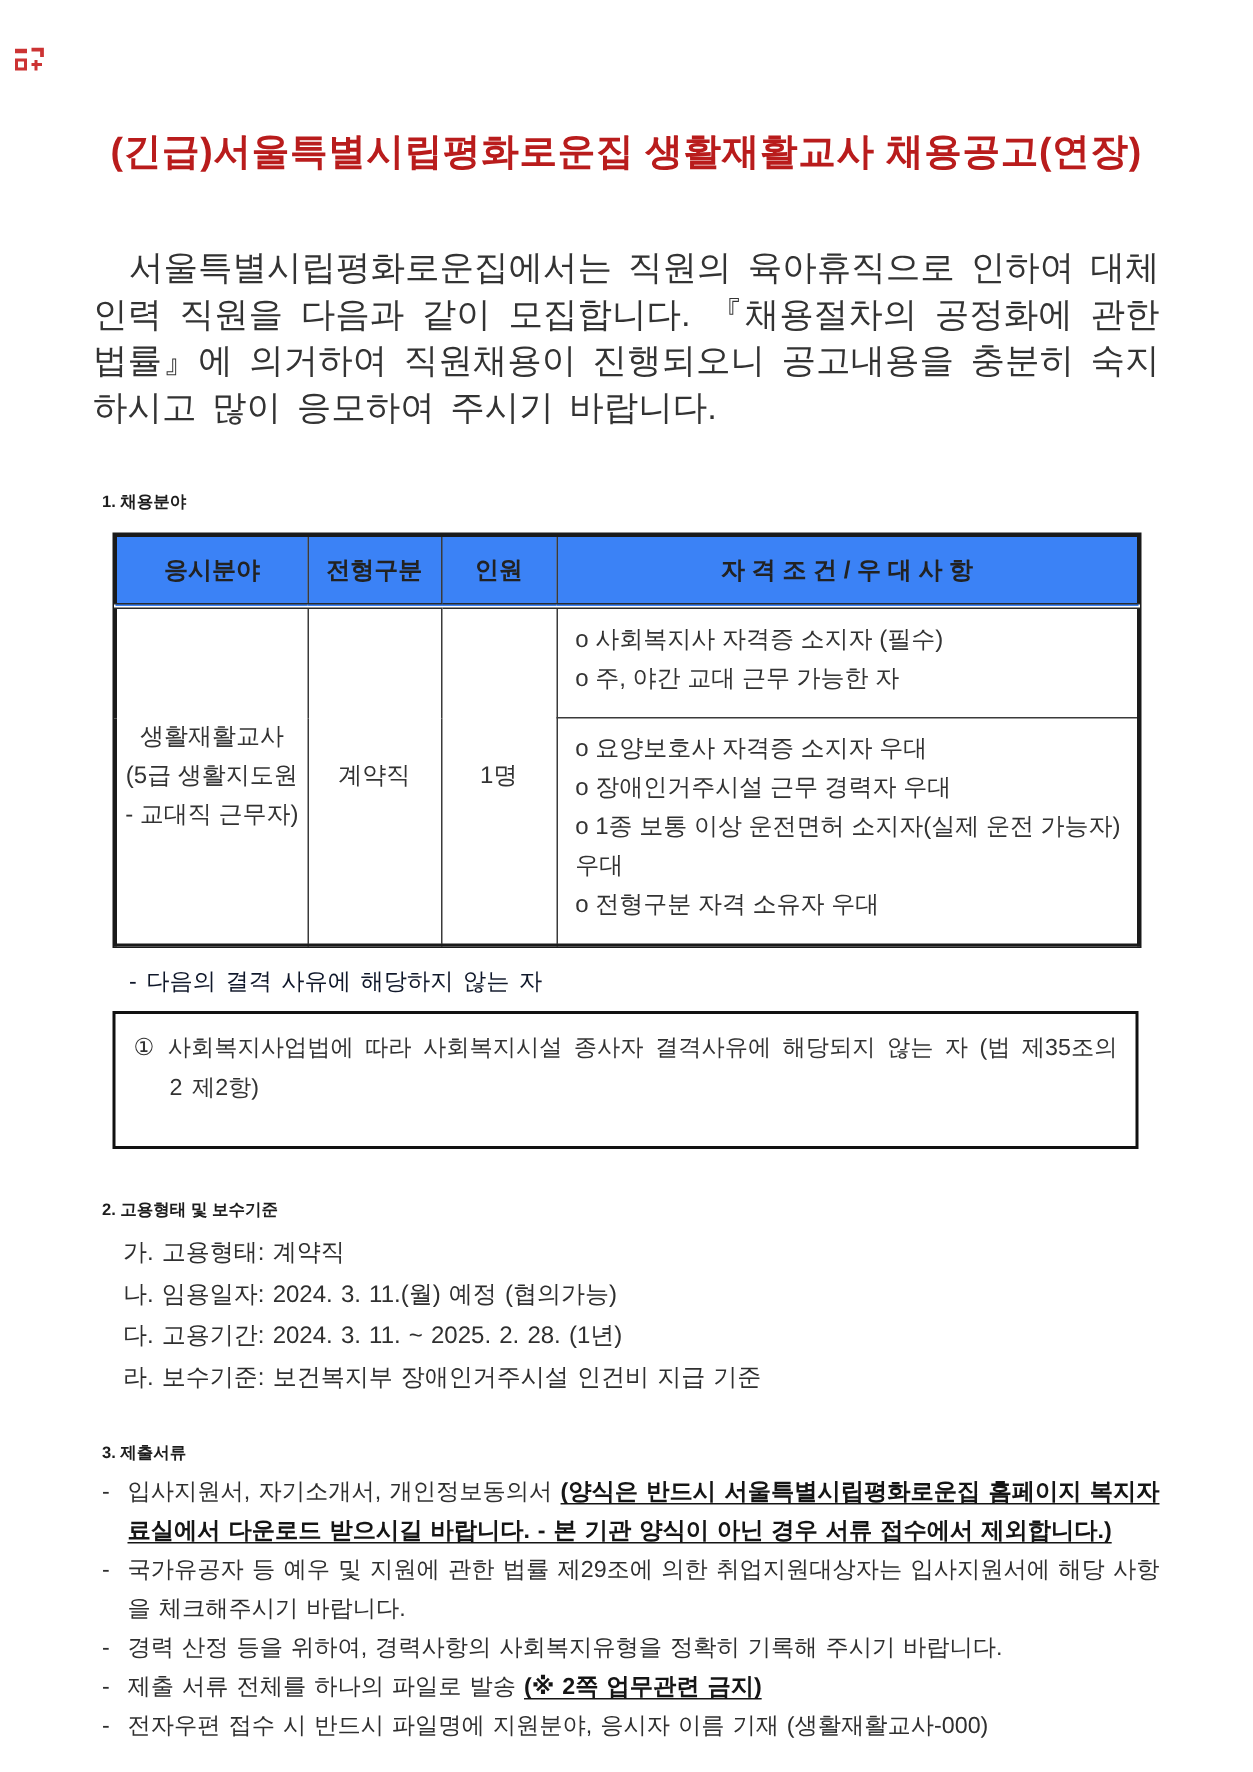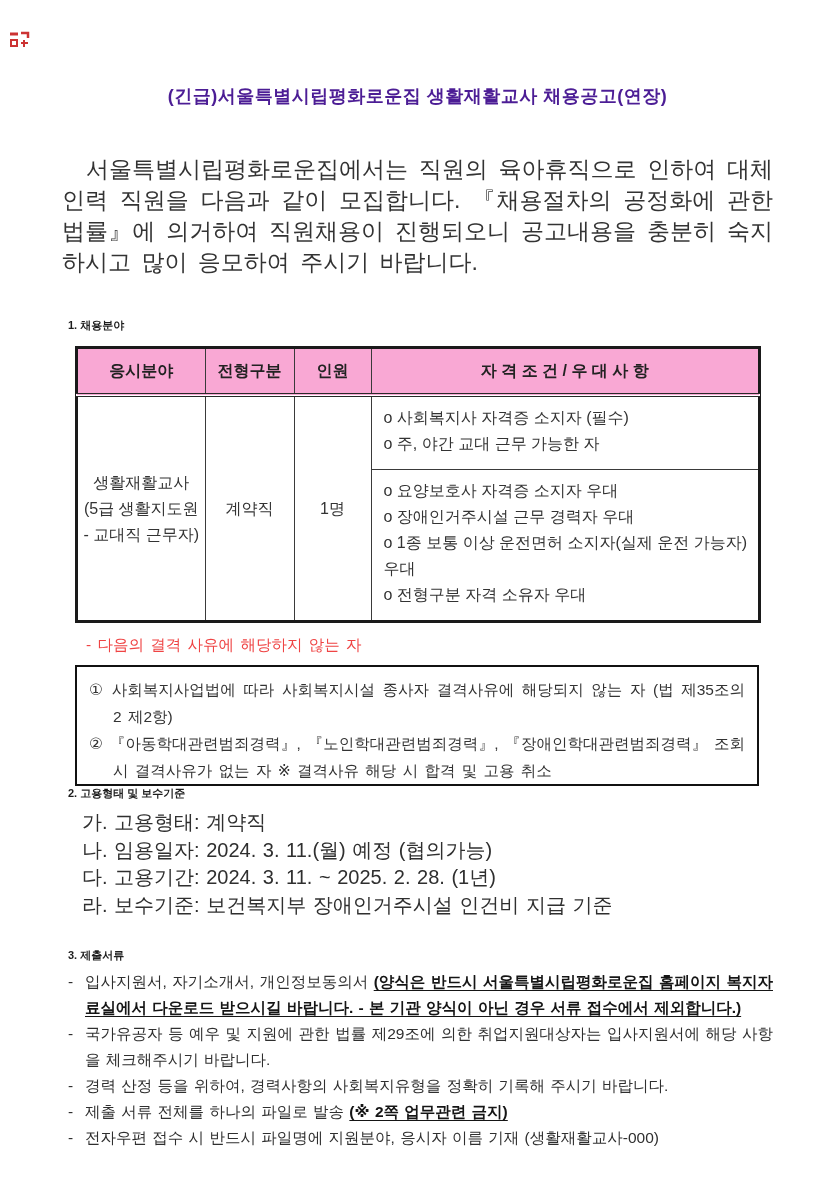--- a/index.html
+++ b/index.html
@@ -15,24 +15,24 @@
     width: 835px; height: 1181px;
     padding: 84px 62px 40px 62px;
     position: relative;
   }
   .stamp {
     position: absolute; left: 8px; top: 30px;
     width: 22px; height: 20px;
   }
   .doc-title {
     text-align: center;
-    font-size: 18px;
+    font-size: 25px;
     font-weight: 800;
     letter-spacing: 0.5px;
-    color: #4c1d95;
+    color: #b91c1c;
     margin-bottom: 46px;
     white-space: nowrap;
   }
   .intro {
     font-size: 23px;
     line-height: 31px;
     text-align: justify;
     text-indent: 24px;
     word-spacing: 4px;
     color: #333;
@@ -51,57 +51,57 @@
     margin: 14px 0 0 14px;
     table-layout: fixed;
     font-size: 16px;
     color: #333;
   }
   .hire-table th, .hire-table td {
     border: 1px solid #3a3a3a;
   }
   .hire-table { border: 2px solid #1a1a1a; outline: 1px solid #1a1a1a; }
   .hire-table thead th {
-    background: #f9a8d4;
+    background: #3b82f6;
     font-weight: bold;
     color: #222;
     height: 47px;
     font-size: 16px;
     border-bottom: 4px double #2a2a2a;
   }
   .cell-center { text-align: center; vertical-align: middle; line-height: 26px; }
   .qual-cell { vertical-align: middle; padding: 8px 10px 12px 12px; margin-left: 24px; }
   .qual-cell div { line-height: 26px; }
   .row-req  { height: 58px; }
   .row-pref { height: 108px; }
   
   .note {
     font-size: 15.5px;
     margin: 13px 0 9px 24px;
-    color: #ef4444;
+    color: #0f172a;
     word-spacing: 2px;
   }
   .dq-box {
     border: 2px solid #111;
     width: 684px;
     margin-left: 13px;
-    padding: 9px 12px 0 12px;
+    padding: 9px 12px 25px 12px;
     font-size: 15.5px;
     color: #333;
   }
   .dq-box .dq-item {
     line-height: 27px;
     padding-left: 24px;
     text-indent: -24px;
     text-align: justify;
     word-spacing: 2px;
   }
   
-  .sec2 { }
-  .sec2-items { margin: 8px 0 0 20px; font-size: 20px; }
+  .sec2 { margin-top: 33px; }
+  .sec2-items { margin: 8px 0 0 20px; font-size: 16px; }
   .sec2-items div { line-height: 27.5px; word-spacing: 1px; }
   
   .sec3 { margin-top: 29px; }
   .bullets { margin: 6px 0 0 6px; font-size: 15.5px; }
   .bullet { display: flex; margin-bottom: 0; }
   .bullet .marker { width: 17px; flex: 0 0 17px; line-height: 26px; }
   .bullet .btext  { flex: 1; line-height: 26px; text-align: justify; word-spacing: 1px; }
   .strong-seg {
     font-weight: bold;
     color: #151515;
@@ -165,21 +165,20 @@
             <div>o 전형구분 자격 소유자 우대</div>
           </td>
         </tr>
       </tbody>
     </table>
 
     <div class="note">- 다음의 결격 사유에 해당하지 않는 자</div>
 
     <div class="dq-box">
       <div class="dq-item">① 사회복지사업법에 따라 사회복지시설 종사자 결격사유에 해당되지 않는 자 (법 제35조의 2 제2항)</div>
-      <div class="dq-item">② 『아동학대관련범죄경력』, 『노인학대관련범죄경력』, 『장애인학대관련범죄경력』 조회 시 결격사유가 없는 자 ※ 결격사유 해당 시 합격 및 고용 취소</div>
     </div>
   </div>
 
   <div class="sec2">
     <div class="sec-heading">2. 고용형태 및 보수기준</div>
     <div class="sec2-items">
       <div>가. 고용형태: 계약직</div>
       <div>나. 임용일자: 2024. 3. 11.(월) 예정 (협의가능)</div>
       <div>다. 고용기간: 2024. 3. 11. ~ 2025. 2. 28. (1년)</div>
       <div>라. 보수기준: 보건복지부 장애인거주시설 인건비 지급 기준</div>

